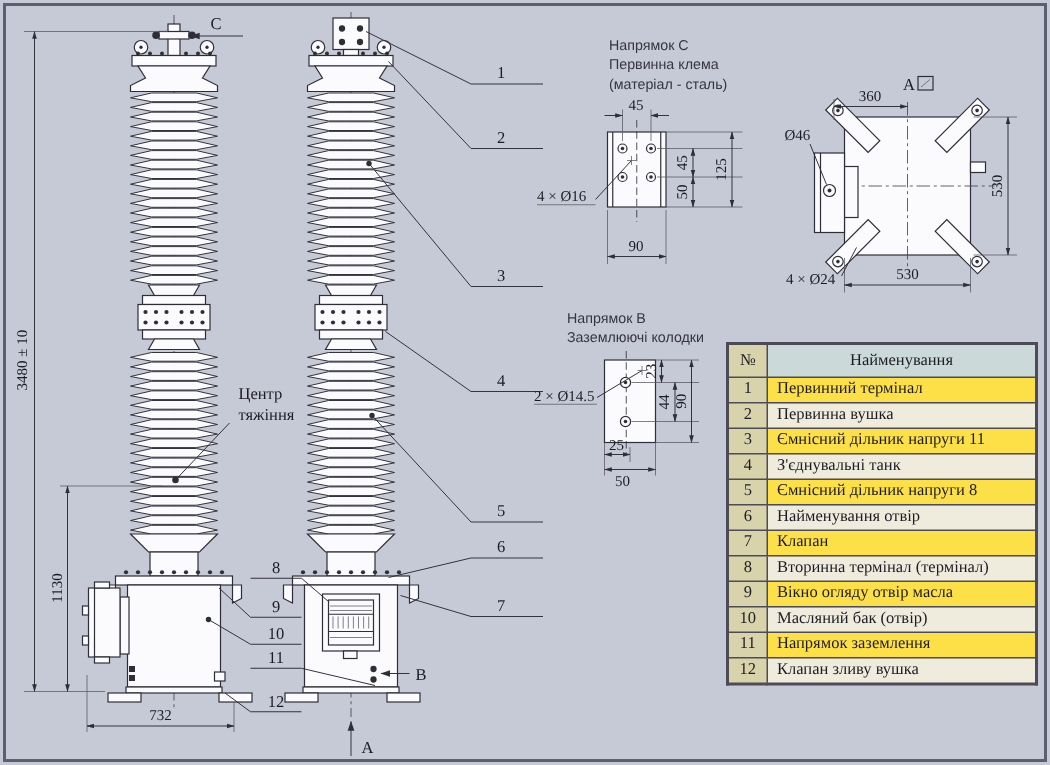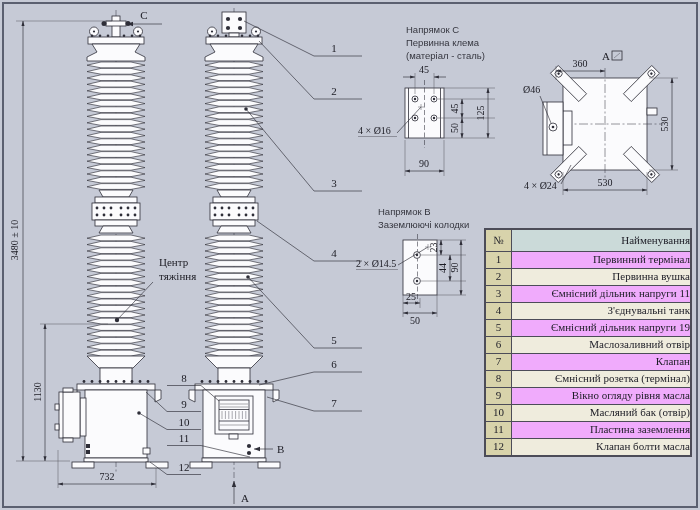--- a/index.html
+++ b/index.html
@@ -17,25 +17,25 @@
   svg .dim{stroke-width:0.65;}
   svg .ldr{stroke-width:0.65;}
   svg text{fill:#1c1c24;stroke:none;font-family:"Liberation Serif",serif;}
   svg .t10{font-size:10px;}
   svg .t11{font-size:11px;}
   svg .sans{font-family:"Liberation Sans",sans-serif;font-size:9.5px;fill:#35363f;}
   marker path{fill:#2e2e38;stroke:none;}
   table.parts{position:absolute;left:484px;top:228px;width:208px;border-collapse:collapse;
       border:2px solid #4c4c58;table-layout:fixed;}
   table.parts th,table.parts td{border:1px solid #4c4c58;font-size:11px;font-weight:normal;
-      color:#1d1d26;padding:0;line-height:1.05;font-family:"Liberation Serif",serif;text-align:right;}
+      color:#1d1d26;padding:0;line-height:1.05;font-family:"Liberation Serif",serif;}
   table.parts th{height:21px;background:#cbdad9;}
   table.parts td{height:16px;}
   table.parts .num{width:25px;text-align:center;background:#d8d3ab;}
-  table.parts .nm{padding-left:6px;background:#f0abfc;}
+  table.parts .nm{padding-left:6px;background:#fde047;}
   table.parts tbody tr:nth-child(even) .nm{background:#efecdd;}
 </style>
 </head>
 <body>
 
 <div class="canvas">
   <svg width="700" height="510" viewBox="0 0 700 510">
     <defs>
       <marker id="arr" viewBox="0 0 8 6" refX="7.5" refY="3" markerWidth="8" markerHeight="6" orient="auto-start-reverse">
         <path d="M0,0.6 L8,3 L0,5.4 Z"></path>
@@ -532,47 +532,47 @@
       <tr>
           <td class="num">3</td>
           <td class="nm">Ємнісний дільник напруги 11</td>
         </tr>
       <tr>
           <td class="num">4</td>
           <td class="nm">З'єднувальні танк</td>
         </tr>
       <tr>
           <td class="num">5</td>
-          <td class="nm">Ємнісний дільник напруги 19</td>
+          <td class="nm">Ємнісний дільник напруги 8</td>
         </tr>
       <tr>
           <td class="num">6</td>
-          <td class="nm">Маслозаливний отвір</td>
+          <td class="nm">Найменування отвір</td>
         </tr>
       <tr>
           <td class="num">7</td>
           <td class="nm">Клапан</td>
         </tr>
       <tr>
           <td class="num">8</td>
-          <td class="nm">Ємнісний розетка (термінал)</td>
+          <td class="nm">Вторинна термінал (термінал)</td>
         </tr>
       <tr>
           <td class="num">9</td>
-          <td class="nm">Вікно огляду рівня масла</td>
+          <td class="nm">Вікно огляду отвір масла</td>
         </tr>
       <tr>
           <td class="num">10</td>
           <td class="nm">Масляний бак (отвір)</td>
         </tr>
       <tr>
           <td class="num">11</td>
-          <td class="nm">Пластина заземлення</td>
+          <td class="nm">Напрямок заземлення</td>
         </tr>
       <tr>
           <td class="num">12</td>
-          <td class="nm">Клапан болти масла</td>
+          <td class="nm">Клапан зливу вушка</td>
         </tr>
     </tbody>
   </table>
 
   <div class="frame"></div>
 </div>
 
 </body></html>

